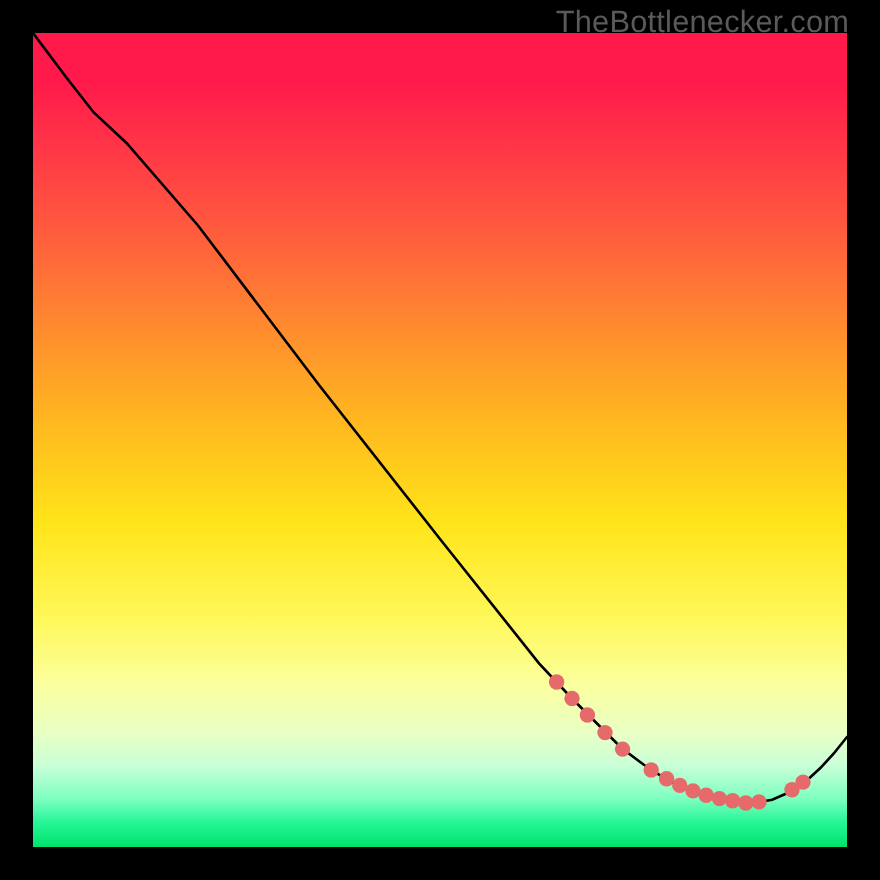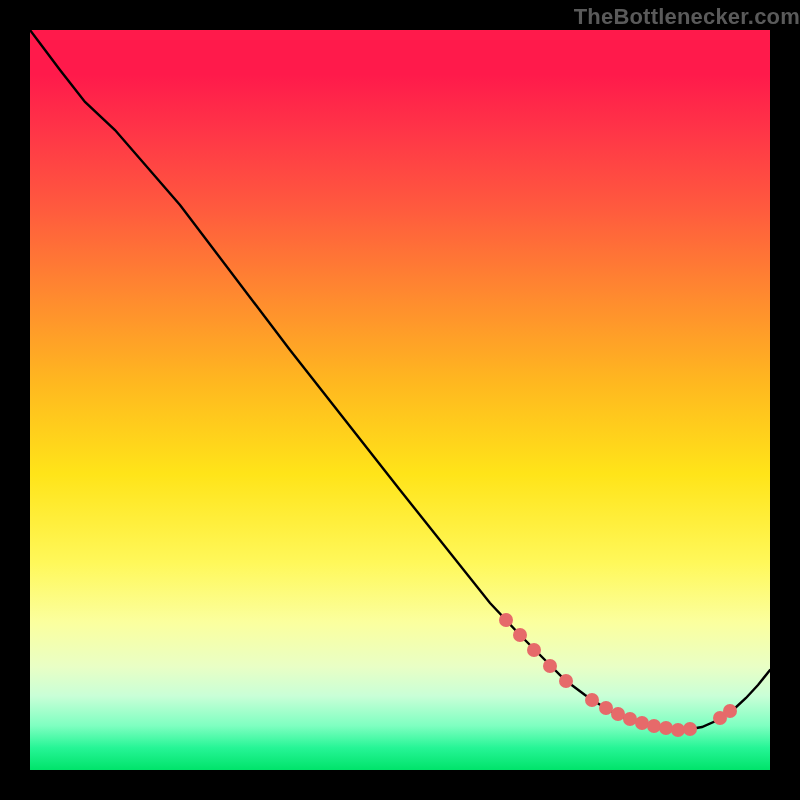--- a/index.html
+++ b/index.html
@@ -6,27 +6,26 @@
   html, body { width: 800px; height: 800px; background: #000; overflow: hidden; }
   .stage {
     position: relative;
     width: 800px;
     height: 800px;
     background: #000;
   }
   .watermark {
     position: absolute;
     top: 4px;
-    right: 0;
+    right: 28px;
     font-family: Arial, Helvetica, sans-serif;
-    font-size: 22px;
+    font-size: 28px;
     color: #5a5a5a;
     letter-spacing: 0.2px;
     user-select: none;
-    font-weight: bold;
   }
   .plot {
     position: absolute;
     left: 30px;
     top: 30px;
     width: 740px;
     height: 740px;
   }
   .grad {
     position: absolute;

